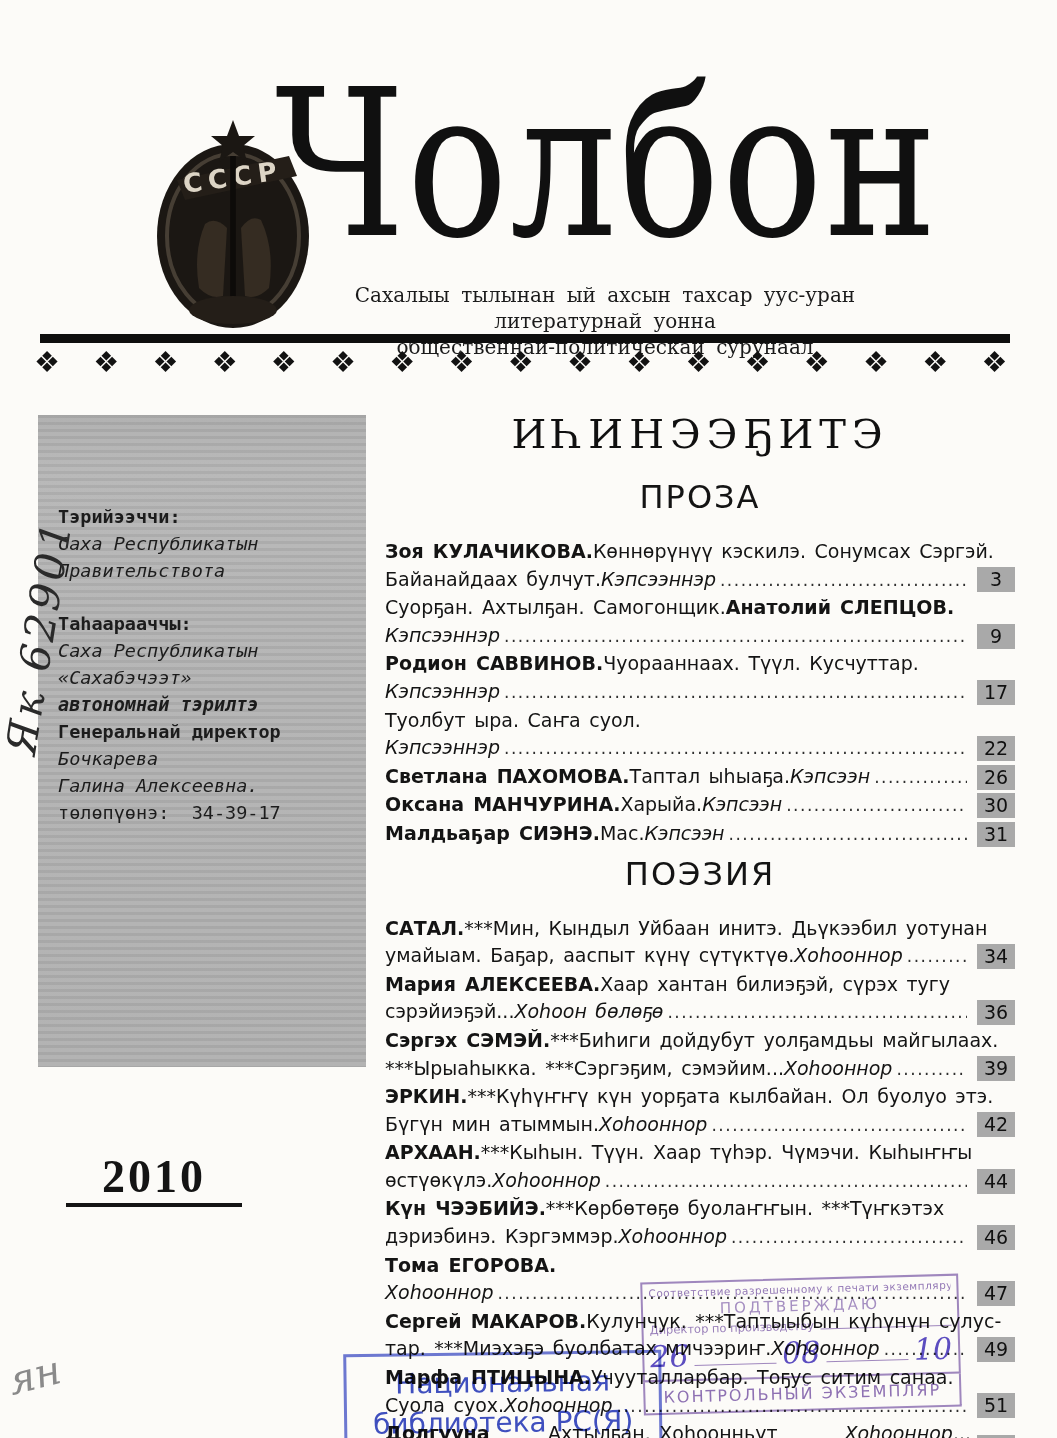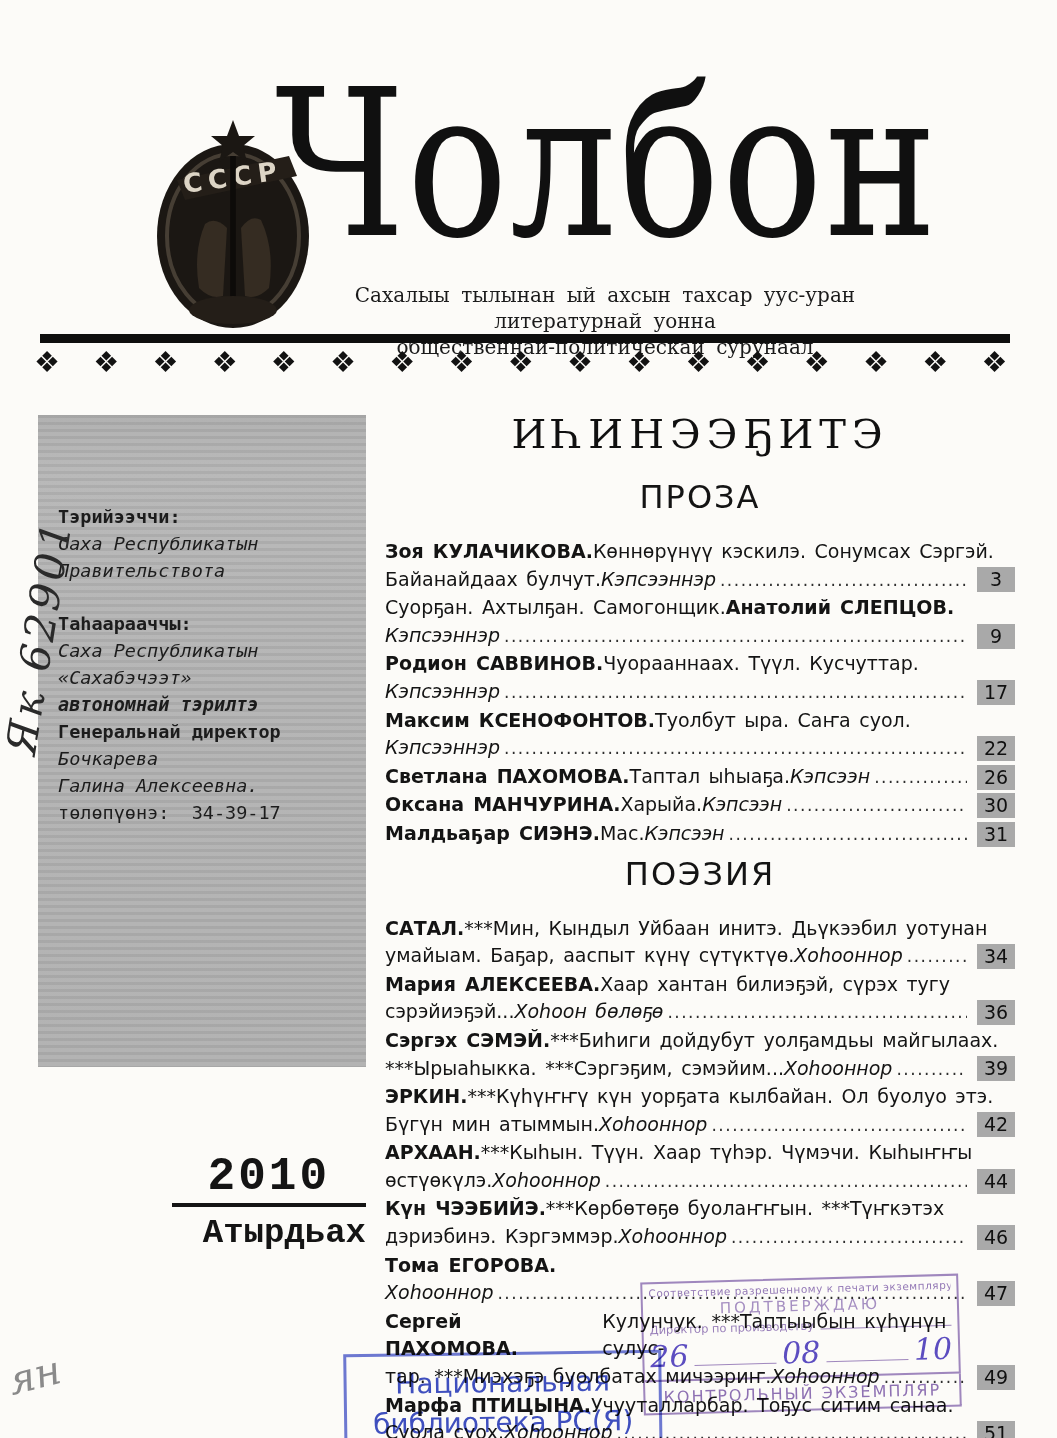--- a/index.html
+++ b/index.html
@@ -35,22 +35,22 @@
       linear-gradient(180deg,#aeaeae 0,#b6b6b6 8%,#b2b2b2 55%,#b0b0b0 100%);
   }
   .side-text{position:absolute;left:20px;top:88px;right:8px;
     font-family:"DejaVu Sans Mono",monospace;font-size:18.5px;line-height:27px;
     color:#1c1c1c;white-space:pre-wrap;}
   .side-line{min-height:27px;}
   .side-line.gap{min-height:26px;}
   .side-line.bold{font-weight:bold;}
   .side-line.italic{font-style:italic;}
   .side-line.bolditalic{font-weight:bold;font-style:italic;}
-  .year-block{position:absolute;left:0;right:0;top:738px;text-align:right;
-    font-family:Liberation Mono, monospace;color:#141414;padding-left:28px;}
+  .year-block{position:absolute;left:0;right:0;top:738px;text-align:left;
+    font-family:Liberation Serif, serif;color:#141414;padding-left:28px;}
   .year-num{display:inline-block;font-size:46px;font-weight:bold;letter-spacing:3px;
     border-bottom:4px solid #141414;padding:0 36px 2px 36px;line-height:1.05;}
   .month{font-size:34px;font-weight:bold;line-height:40px;margin-top:6px;}
   
   .spine-code{
     position:absolute;left:-116px;top:612px;width:310px;text-align:center;
     transform:rotate(-81deg);font-family:"DejaVu Serif",serif;font-style:italic;
     font-size:42px;color:#2a2a2a;letter-spacing:4px;
   }
   .pencil-mark{
@@ -124,21 +124,20 @@
     <div>Сахалыы тылынан ый ахсын тахсар уус-уран литературнай уонна</div>
     <div>общественнай-политическай сурунаал</div>
   </div>
   <div class="rule-thick"></div>
   <div class="ornament-row" id="ornament">❖ ❖ ❖ ❖ ❖ ❖ ❖ ❖ ❖ ❖ ❖ ❖ ❖ ❖ ❖ ❖ ❖ ❖ ❖ ❖ ❖ ❖ ❖</div>
 
   <div class="side-panel">
     <div class="side-text" id="side-text"><div class="side-line bold">Тэрийээччи:</div><div class="side-line italic">Саха Республикатын</div><div class="side-line italic">Правительствота</div><div class="side-line gap"></div><div class="side-line bold">Таһаарааччы:</div><div class="side-line italic">Саха Республикатын</div><div class="side-line italic">«Сахабэчээт»</div><div class="side-line bolditalic">автономнай тэрилтэ</div><div class="side-line bold">Генеральнай директор</div><div class="side-line italic">Бочкарева</div><div class="side-line italic">Галина Алексеевна.</div><div class="side-line normal">төлөпүөнэ:  34-39-17</div></div>
     <div class="year-block">
       <div class="year-num">2010</div>
-      <div class="month">Атырдьах</div>
     </div>
   </div>
 
   <div class="spine-code">Як 62901</div>
   <div class="pencil-mark">ян</div>
 
   <div class="toc">
     <div class="toc-title">ИҺИНЭЭҔИТЭ</div>
     <div id="toc-sections">
         <div class="section-heading">ПРОЗА</div>
@@ -164,21 +163,20 @@
         <div class="toc-row">
           <span class="seg b">Родион САВВИНОВ.</span>
           <span class="seg r"> Чуорааннаах. Түүл. Кусчуттар.</span>
         </div>
         <div class="toc-row">
           <span class="seg i">Кэпсээннэр</span>
           <span class="leader"></span>
           <span class="chip">17</span>
         </div>
         <div class="toc-row">
-          <span class="seg b">Максим КСЕНОФОНТОВ.</span>
           <span class="seg r"> Туолбут ыра. Саҥа суол.</span>
         </div>
         <div class="toc-row">
           <span class="seg i">Кэпсээннэр</span>
           <span class="leader"></span>
           <span class="chip">22</span>
         </div>
         <div class="toc-row">
           <span class="seg b">Светлана ПАХОМОВА.</span>
           <span class="seg r"> Таптал ыһыаҕа. </span>
@@ -263,21 +261,21 @@
         </div>
         <div class="toc-row">
           <span class="seg b">Тома ЕГОРОВА.</span>
         </div>
         <div class="toc-row">
           <span class="seg i">Хоһооннор</span>
           <span class="leader"></span>
           <span class="chip">47</span>
         </div>
         <div class="toc-row">
-          <span class="seg b">Сергей ПАХОМОВА.</span>
+          <span class="seg b">Сергей МАКАРОВ.</span>
           <span class="seg r"> Кулунчук. ***Таптыыбын күһүнүн сулус-</span>
         </div>
         <div class="toc-row">
           <span class="seg r">тар. ***Миэхэҕэ буолбатах мичээриҥ. </span>
           <span class="seg i">Хоһооннор</span>
           <span class="leader"></span>
           <span class="chip">49</span>
         </div>
         <div class="toc-row">
           <span class="seg b">Марфа ПТИЦЫНА.</span>

